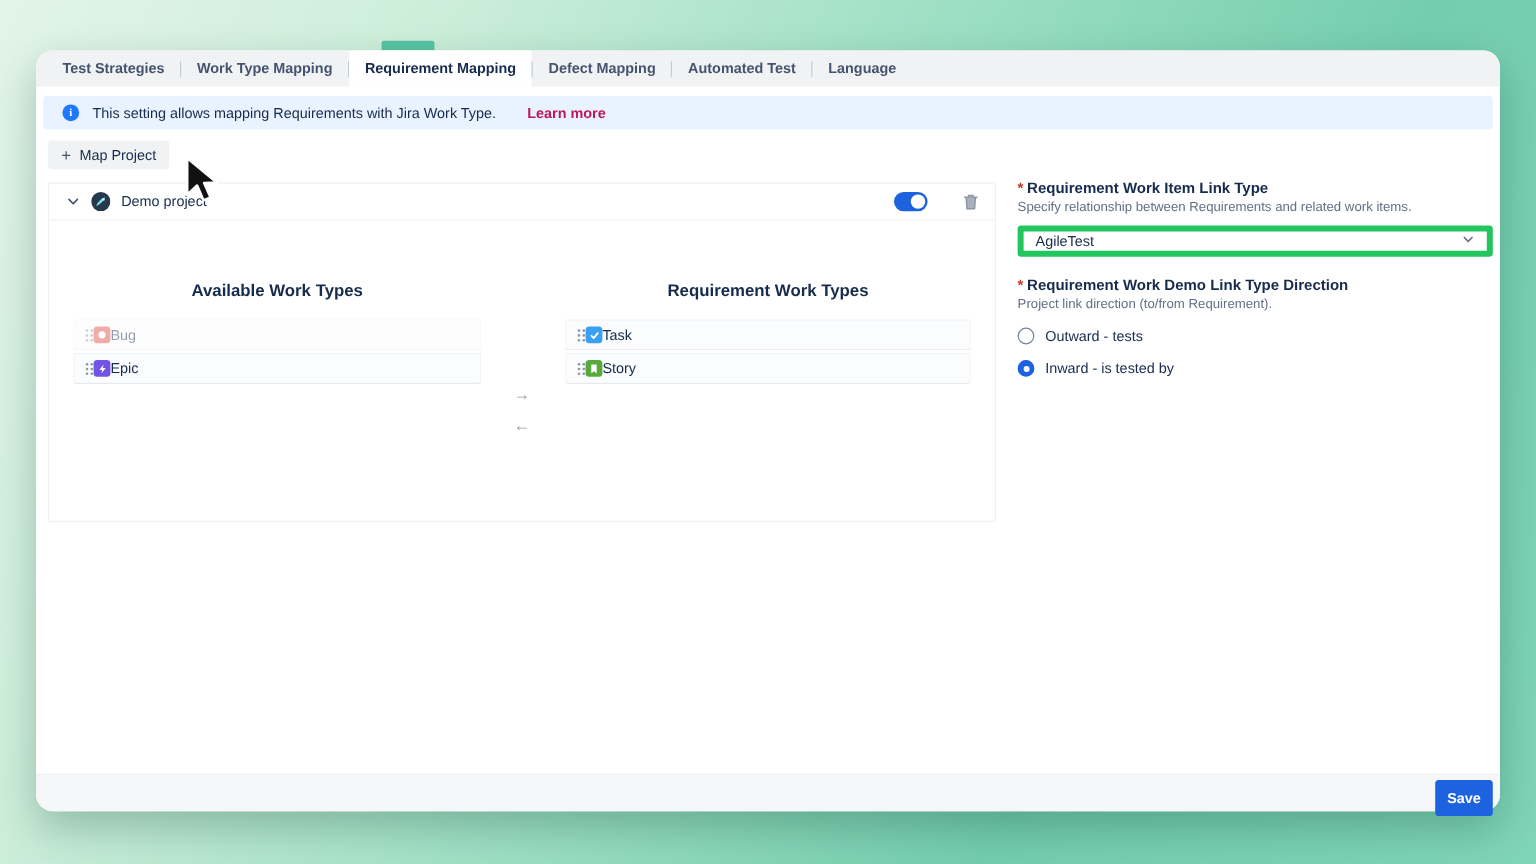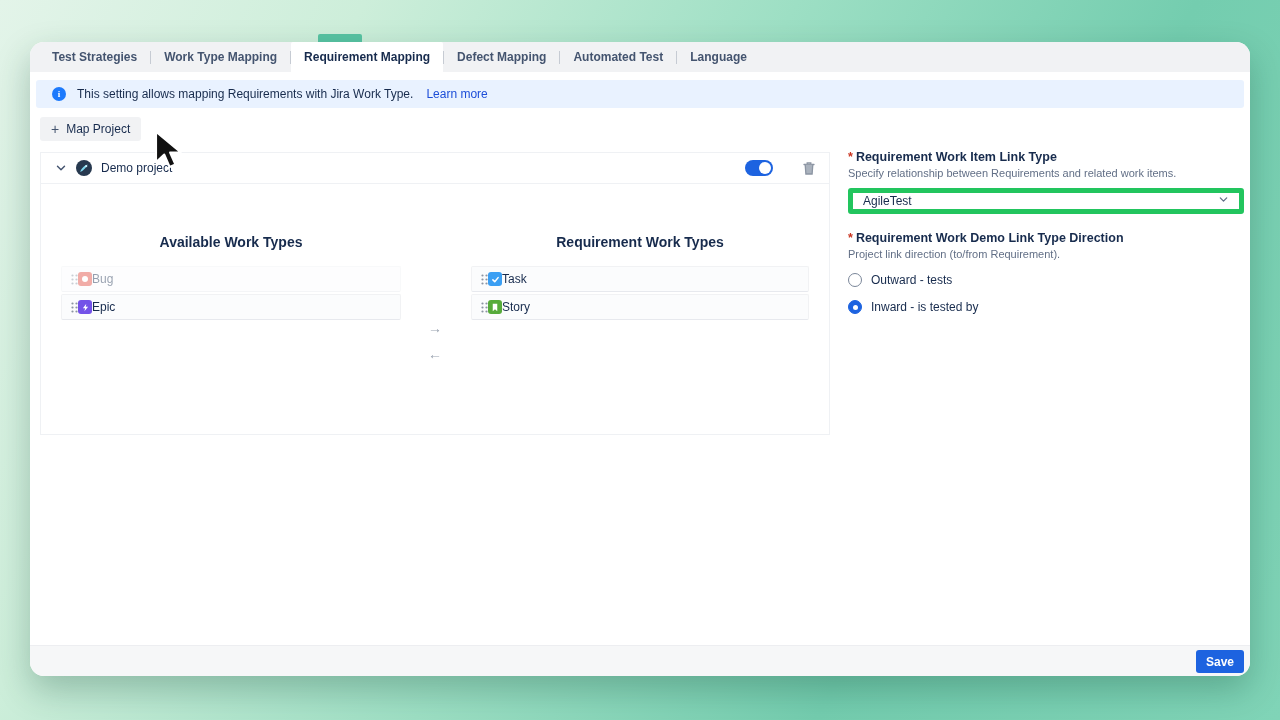--- a/index.html
+++ b/index.html
@@ -31,21 +31,21 @@
     position:absolute; left:6px; right:6px; top:38px; height:28px;
     background:#e9f2ff; border-radius:3px;
     display:flex; align-items:center; gap:11px; padding:0 16px;
     font-size:12px; color:#172b4d;
   }
   .info-icon {
     width:14px; height:14px; border-radius:50%; background:#1d7afc; flex:0 0 14px;
     color:#fff; font-size:9px; font-weight:700; font-family:"Liberation Serif",serif;
     display:flex; align-items:center; justify-content:center;
   }
-  .banner a { color:#1d4ed8; text-decoration:none; margin-left:2px; cursor:pointer; }
+  .banner a { color:#be185d; text-decoration:none; margin-left:15px; cursor:pointer;font-weight:bold; }
   
   .btn-map {
     position:absolute; left:10px; top:75px; height:24px;
     background:#f1f2f4; border:none; border-radius:3px;
     display:inline-flex; align-items:center; gap:7px; padding:0 11px;
     font-size:12px; font-weight:500; color:#172b4d; font-family:inherit; cursor:pointer;
   }
   .btn-map .plus { font-size:14px; font-weight:400; color:#44546f; }
   
   .panel {
@@ -100,21 +100,21 @@
   .radio-row { margin-top:13px; display:flex; align-items:center; gap:9px; cursor:pointer; color:#172b4d; }
   .radio { width:14px; height:14px; border-radius:50%; border:1.5px solid #7a8699; background:#fff; flex:0 0 14px; }
   .radio.checked { border-color:#1d63e0; background:#1d63e0; position:relative; }
   .radio.checked::after { content:""; position:absolute; left:4px; top:4px; width:5px; height:5px; border-radius:50%; background:#fff; }
   
   .footer {
     position:absolute; left:0; right:0; bottom:0; height:31px;
     background:#f6f7f8; border-top:1px solid #edeef1; border-radius:0 0 14px 14px;
   }
   .btn-save {
-    position:absolute; right:6px; top:4px; height:23px; padding:0 10px;
+    position:absolute; right:6px; top:4px; height:30px; padding:0 10px;
     background:#1d63e0; color:#fff; border:none; border-radius:3px;
     font-size:12px; font-weight:600; font-family:inherit; cursor:pointer;
   }
   .cursor { position:absolute; left:152px; top:130px; z-index:50; pointer-events:none; }
 </style>
 </head>
 <body>
 
 <div class="tab-notch"></div>
 

